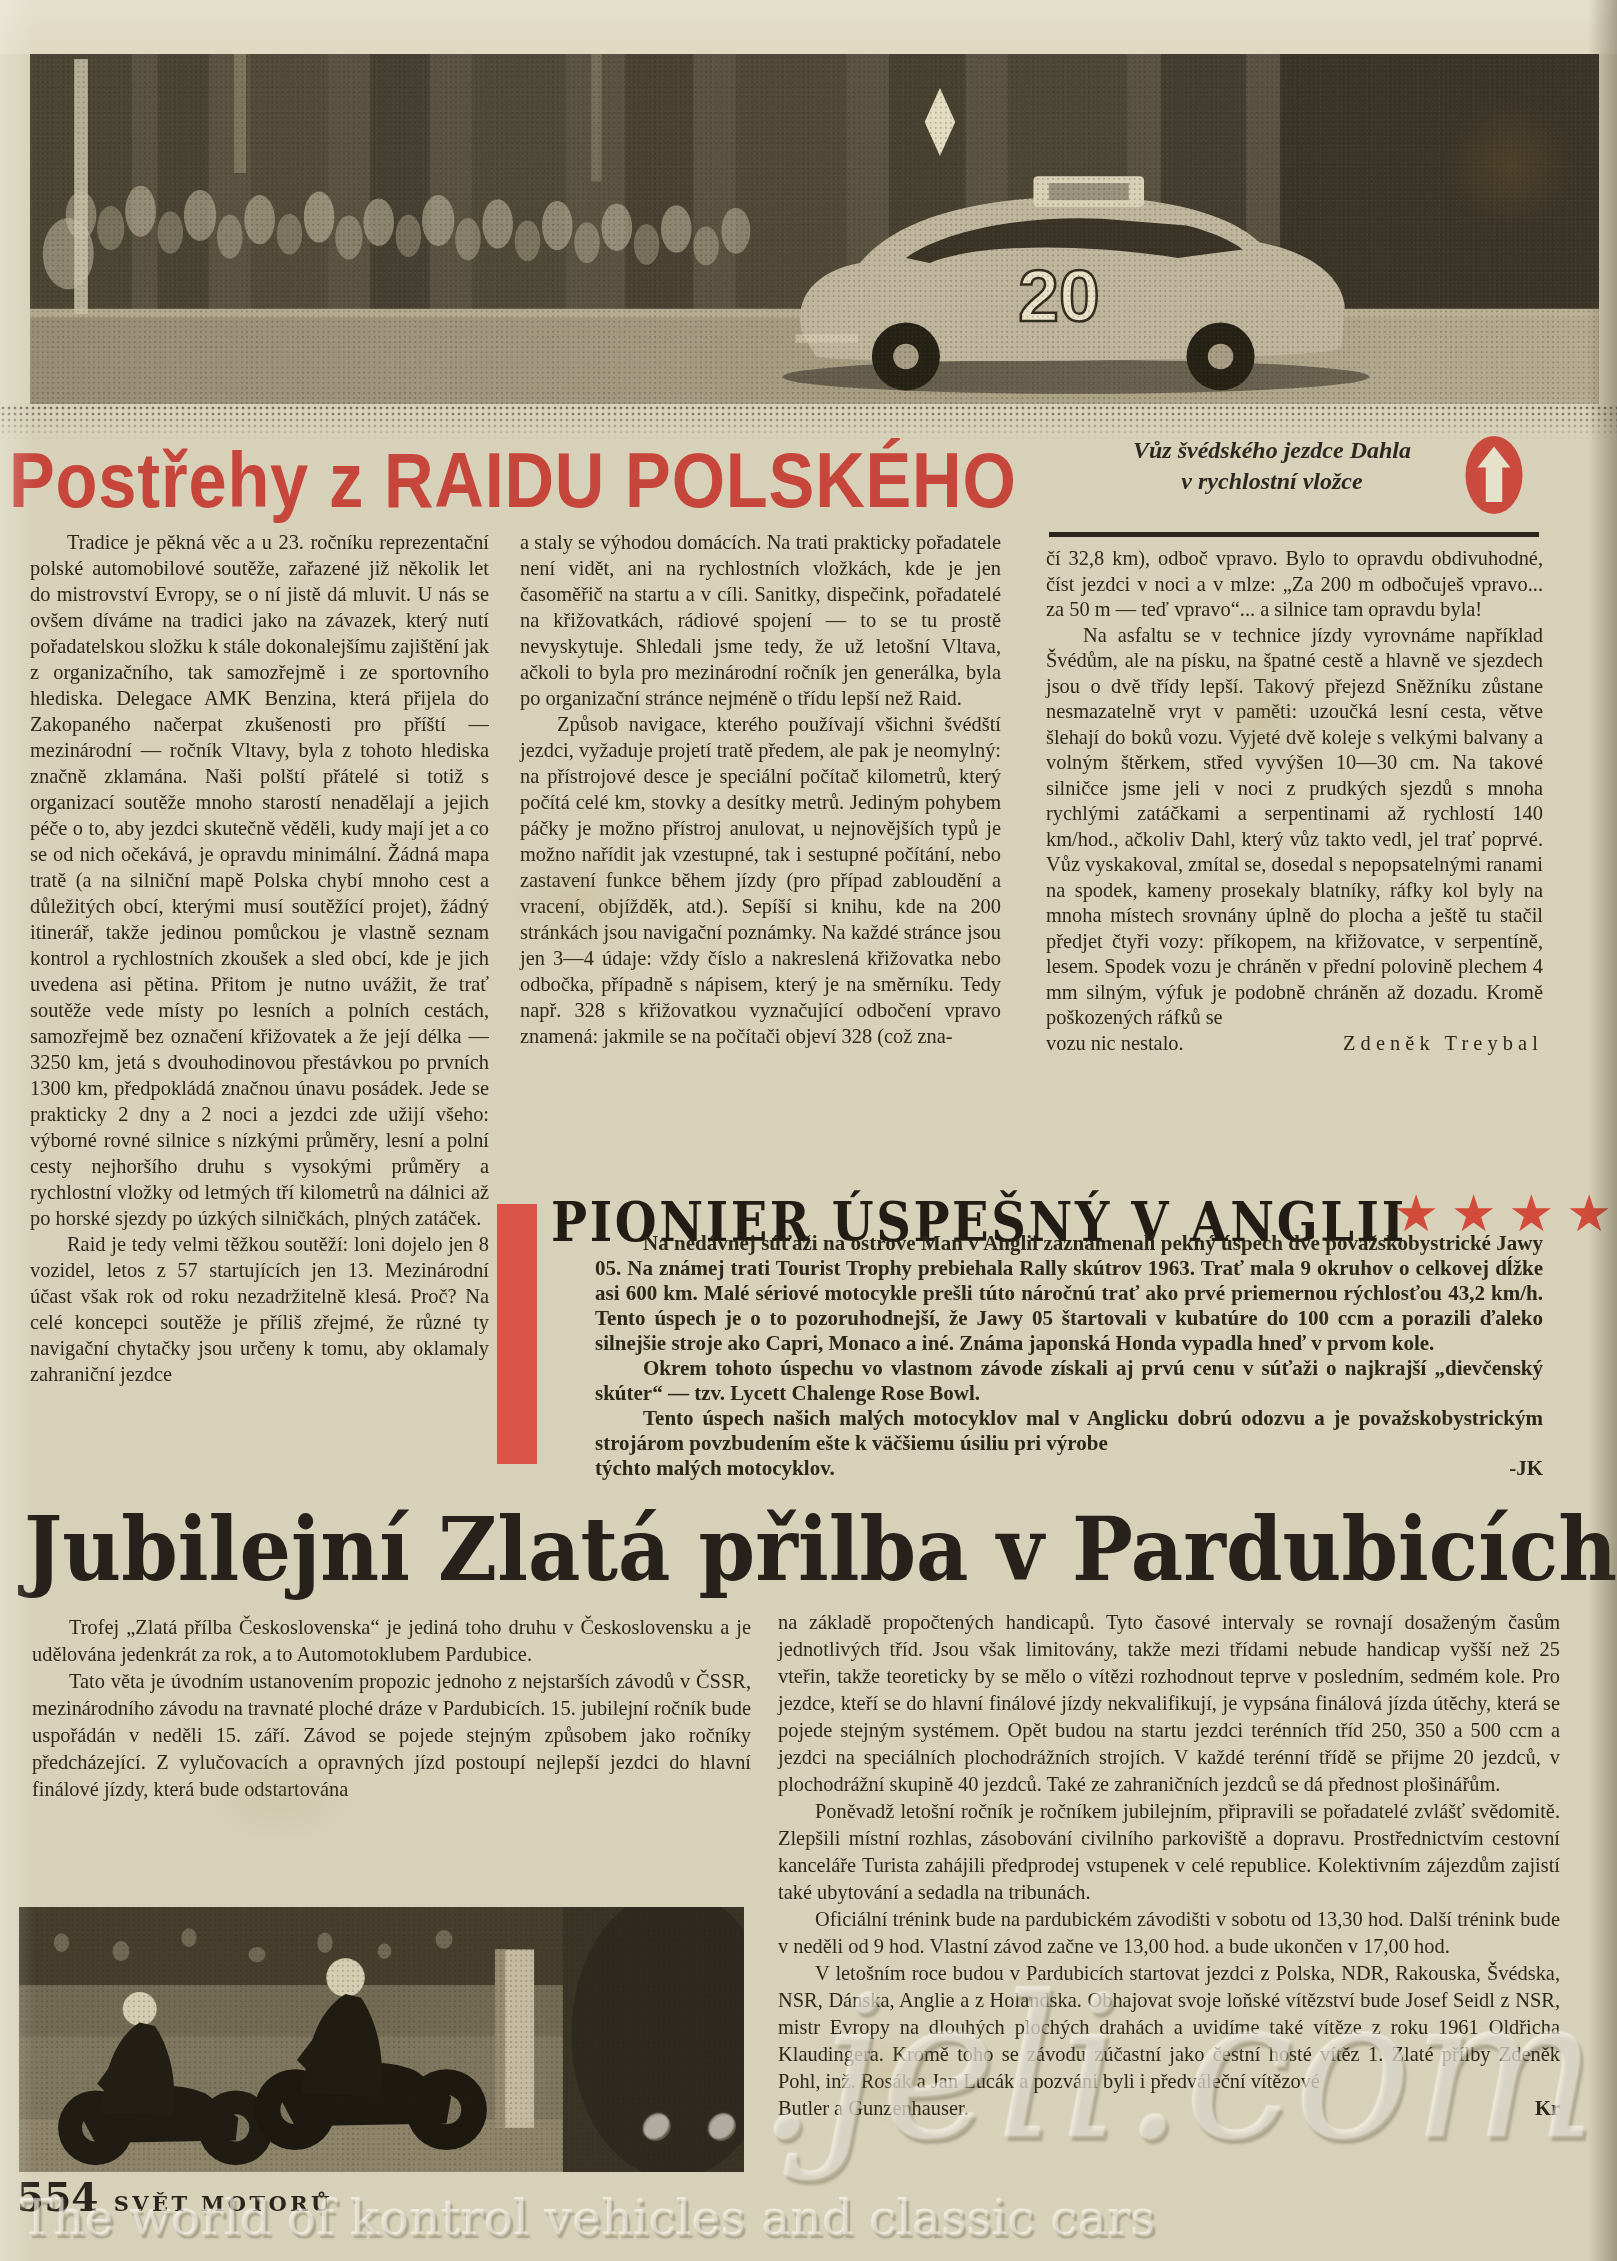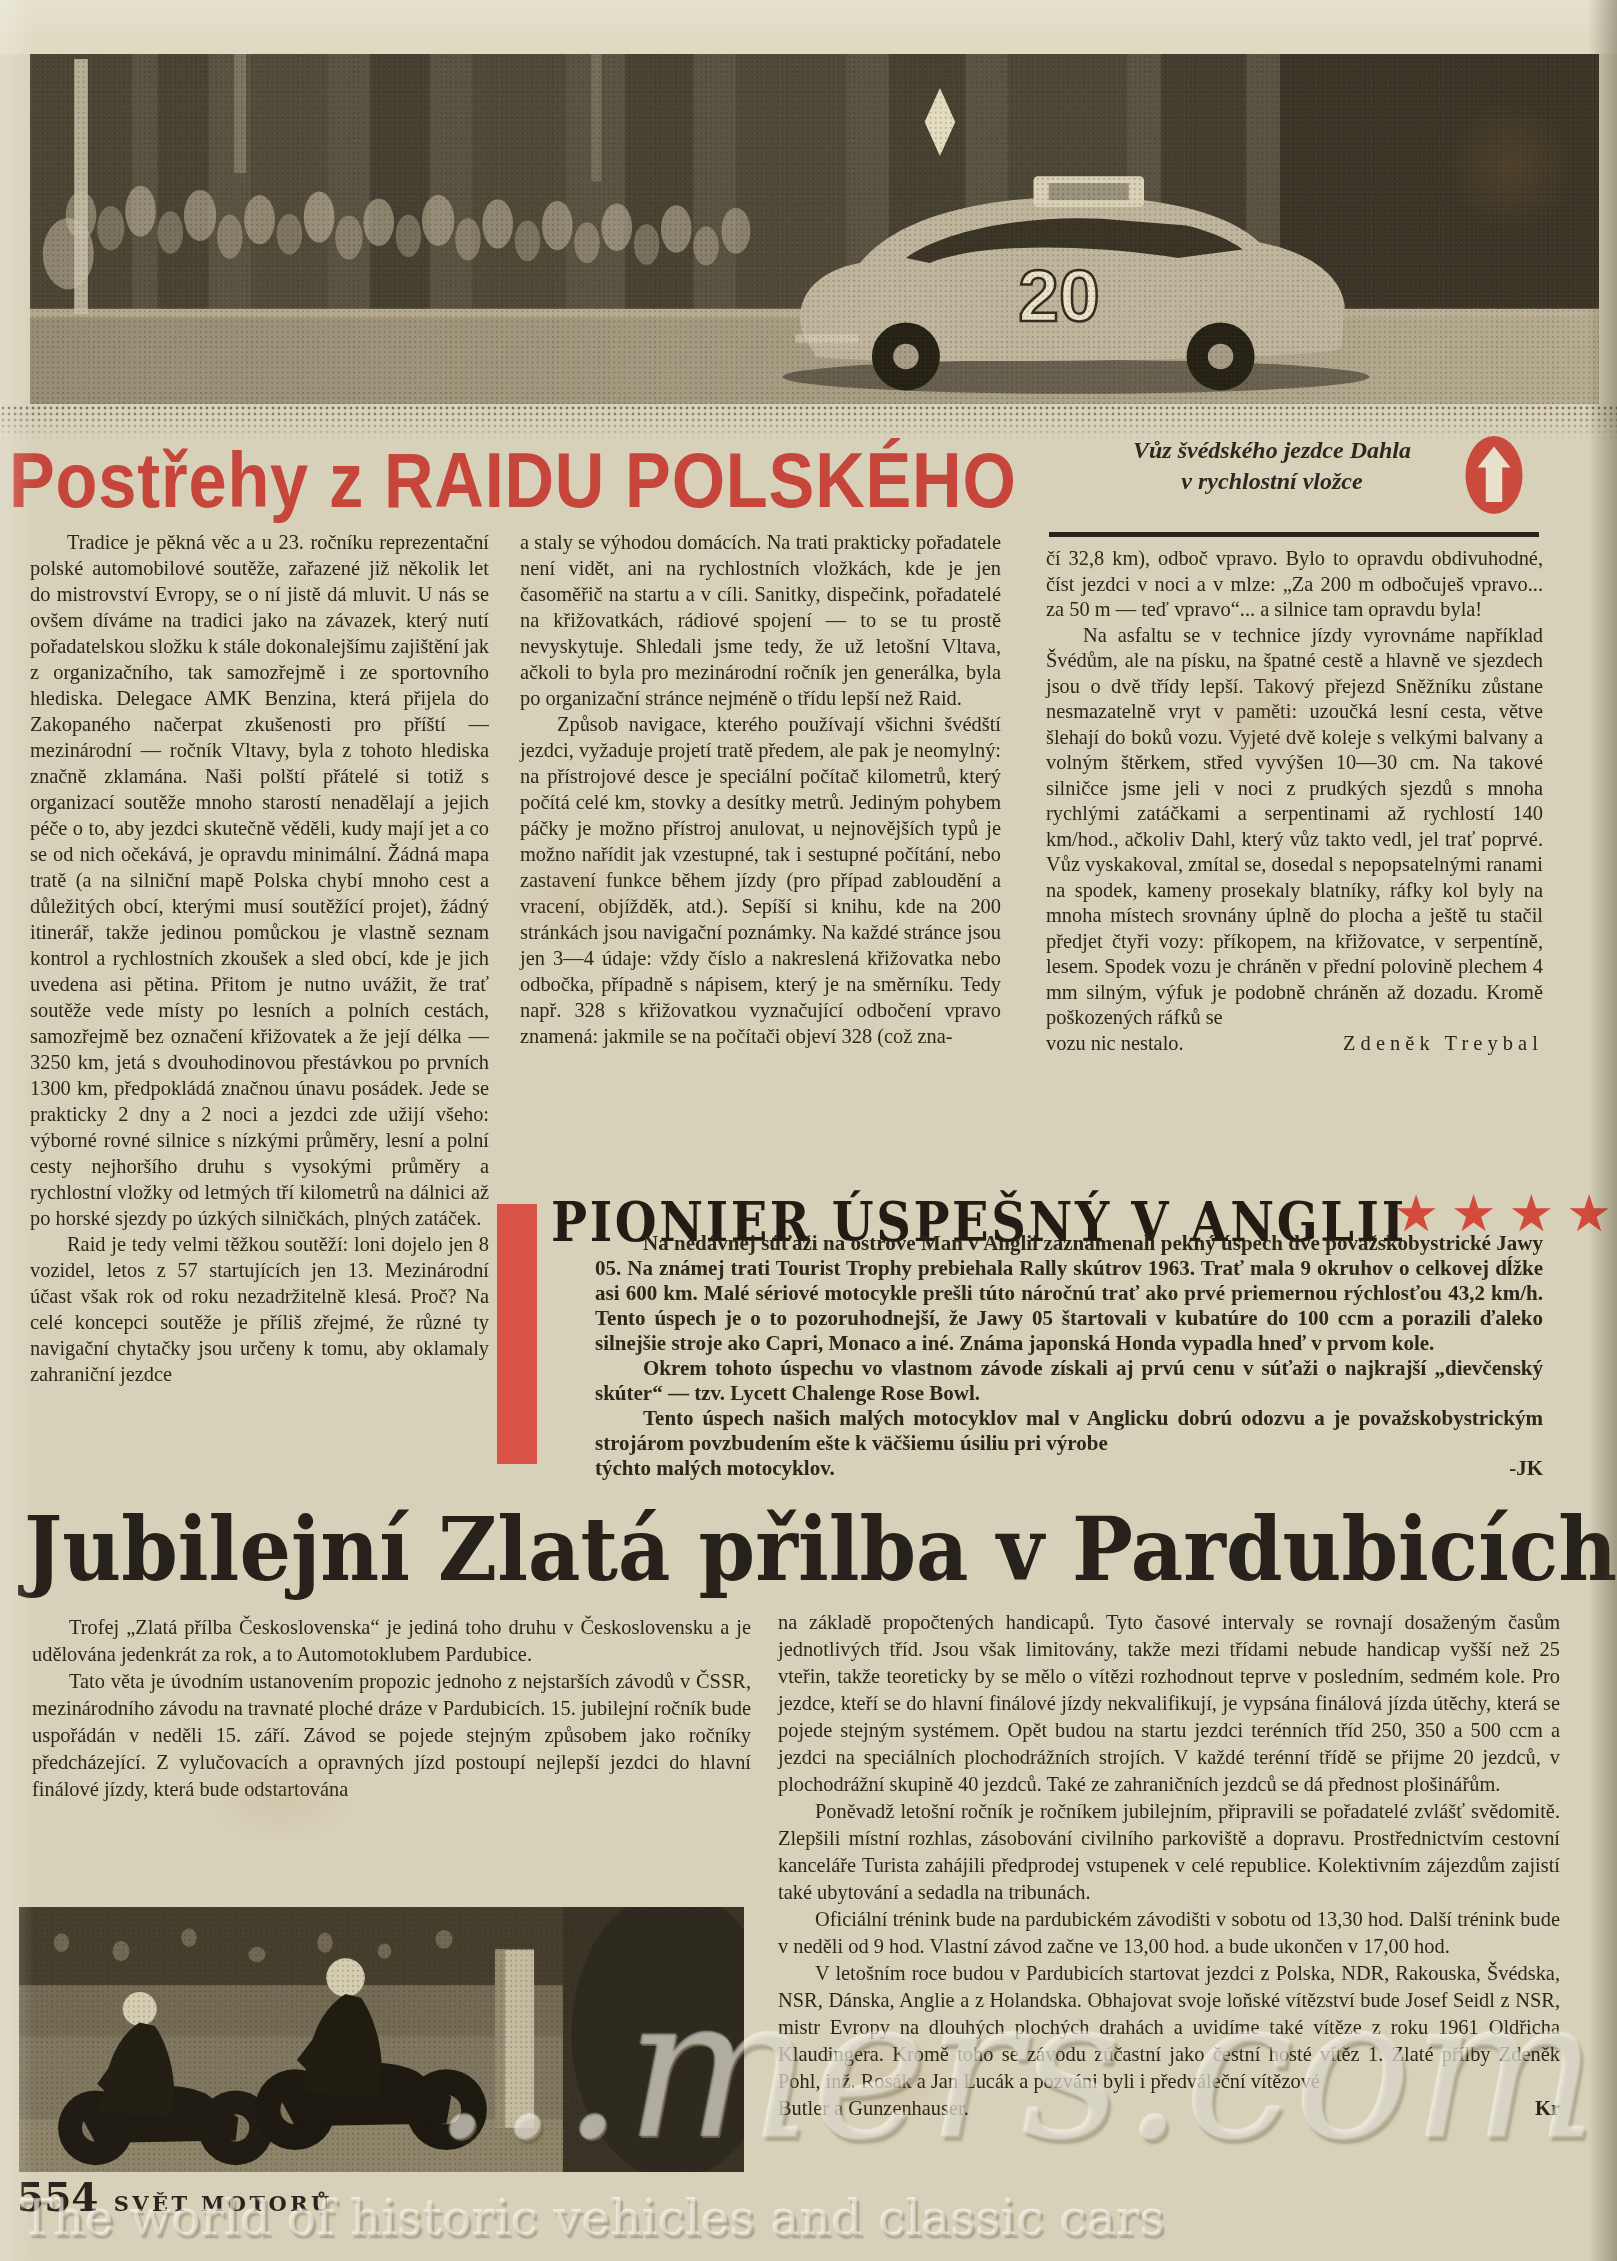--- a/index.html
+++ b/index.html
@@ -271,17 +271,17 @@
     <span class="num">554</span>
     <span class="mag">SVĚT MOTORŮ</span>
   </div>
 
   <div class="stain" style="left:510px;top:850px;width:136px;height:102px;background:radial-gradient(closest-side,rgba(160,130,70,.14),rgba(160,130,70,0));"></div>
   <div class="stain" style="left:1208px;top:646px;width:102px;height:136px;background:radial-gradient(closest-side,rgba(160,130,70,.16),rgba(160,130,70,0));"></div>
   <div class="stain" style="left:1446px;top:102px;width:128px;height:128px;background:radial-gradient(closest-side,rgba(150,110,50,.20),rgba(150,110,50,0));"></div>
   <div class="stain" style="left:204px;top:1743px;width:153px;height:102px;background:radial-gradient(closest-side,rgba(160,130,70,.12),rgba(160,130,70,0));"></div>
   <div class="stain" style="left:833px;top:2032px;width:119px;height:94px;background:radial-gradient(closest-side,rgba(160,130,70,.15),rgba(160,130,70,0));"></div>
 
-  <div class="wm-large">…mers.com</div>
-  <div class="wm-tagline">The world of historic vehicles and classic cars</div>
+  <div class="wm-large">…jeli.com</div>
+  <div class="wm-tagline">The world of kontrol vehicles and classic cars</div>
 
 </div>
 
 
 </body></html>

